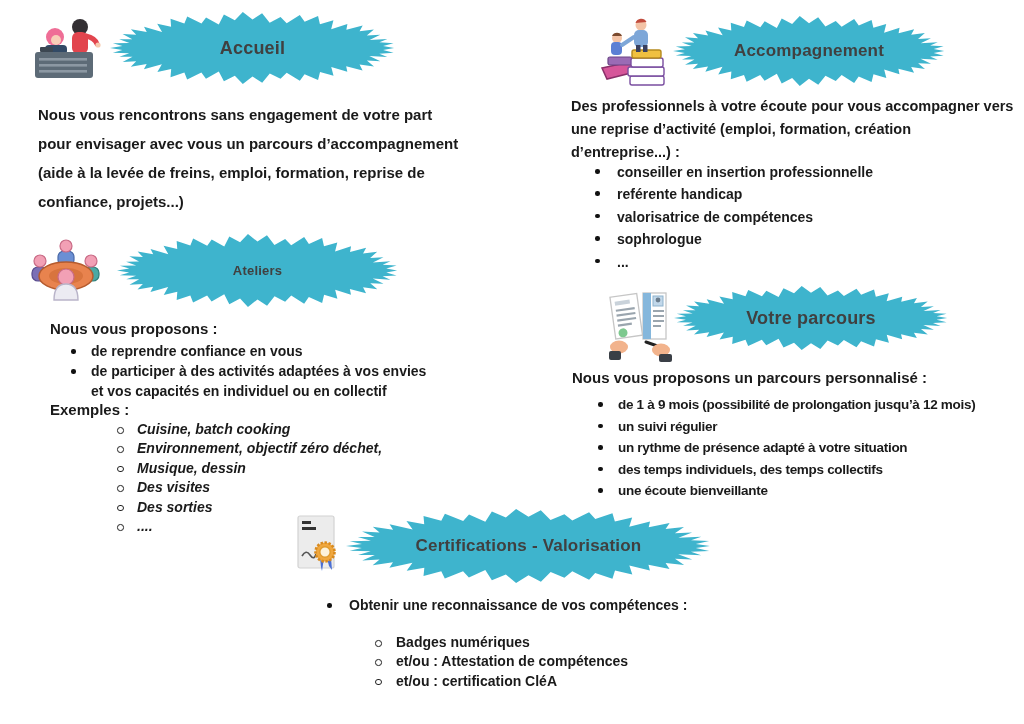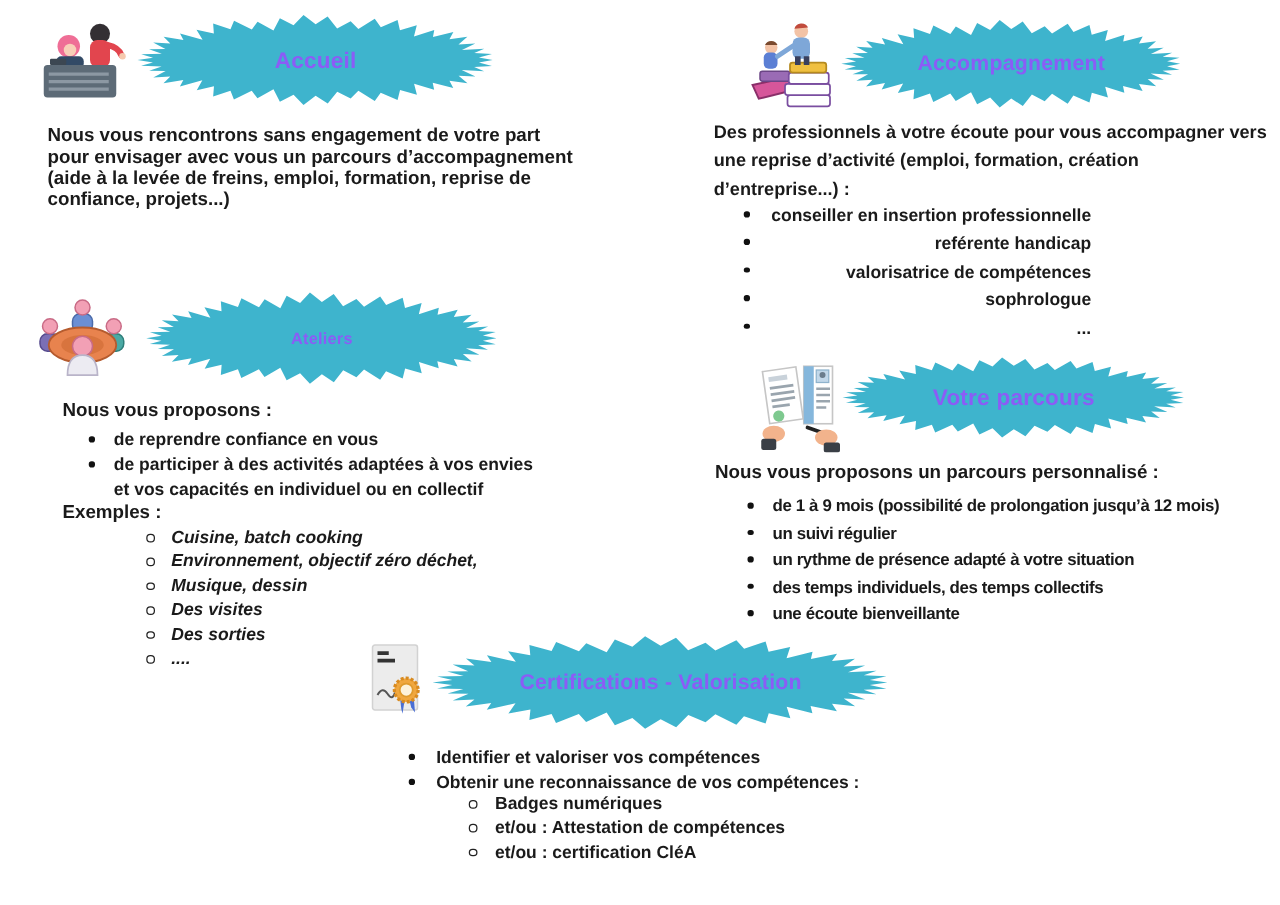--- a/index.html
+++ b/index.html
@@ -9,38 +9,38 @@
     width:1024px; height:724px; position:relative; overflow:hidden;
     background:#ffffff; color:var(--ink);
     font-family:"Liberation Sans", sans-serif; font-weight:700;
   }
   .abs { position:absolute; }
 
   
   .badge { position:absolute; display:flex; align-items:center; justify-content:center; }
   .badge svg { position:absolute; inset:0; width:100%; height:100%; overflow:visible; }
   .badge svg polygon { fill:var(--accent); }
-  .badge .badge-label { position:relative; z-index:1; color:#8b5cf6; letter-spacing:.2px; }
+  .badge .badge-label { position:relative; z-index:1; color:#404040; letter-spacing:.2px; }
 
   .para { white-space:pre-line; }
-  #accueil-body { left:38px; top:100px; width:480px; font-size:15px; line-height:17px; }
+  #accueil-body { left:38px; top:100px; width:480px; font-size:15px; line-height:29px; }
   #accomp-body  { left:571px; top:95px; width:470px; font-size:14.5px; line-height:23px; }
 
   ul { list-style:none; margin:0; padding:0; position:absolute; }
   li { position:relative; font-size:14px; }
   li::before { content:""; position:absolute; border-radius:50%; }
 
   .dotlist li { padding-left:28px; white-space:pre-line; }
   .dotlist li::before { left:6px; top:8px; width:4.5px; height:4.5px; background:#111; }
 
   .circlist li { padding-left:25px; font-style:italic; }
   .circlist li::before { left:6px; top:7px; width:4.5px; height:4.5px; background:transparent; border:1.4px solid #222; }
 
   #accomp-list   { left:589px; top:161px; }
-  #accomp-list li { line-height:22.4px;text-align:right; }
+  #accomp-list li { line-height:22.4px; }
 
   #ateliers-intro { left:50px; top:320px; font-size:15px; }
   #ateliers-list  { left:66px; top:341px; width:440px; }
   #ateliers-list li { padding-left:25px; line-height:20px; }
   #ateliers-list li::before { left:5px; }
   #exemples-label { left:50px; top:401px; font-size:15px; }
   #exemples-list  { left:112px; top:420px; }
   #exemples-list li { line-height:19.4px; }
   #exemples-list li::before { left:5px; }
 
@@ -219,21 +219,20 @@
 </svg>
 
 <div class="badge" style="left:346px;top:509px;width:365px;height:74px;font-size:17px">
   <svg class="burst" viewBox="0 0 300 80" preserveAspectRatio="none" aria-hidden="true">
       <polygon points="299.1,40.0 287.5,42.2 298.5,45.4 283.5,46.3 291.9,50.1 273.0,48.8 284.6,54.6 270.4,53.9 277.9,60.6 262.7,58.4 265.9,64.9 248.6,60.3 249.8,66.5 232.9,61.0 235.3,70.9 221.1,66.6 219.0,75.5 204.8,69.1 199.8,76.5 186.0,67.4 179.5,74.3 168.2,68.2 160.2,78.7 150.0,71.7 139.8,79.9 131.4,70.8 119.9,77.0 114.5,66.0 101.0,74.1 96.2,67.3 81.2,75.0 78.3,67.3 63.7,72.4 64.4,63.4 49.9,66.8 54.6,58.0 35.7,63.6 38.6,57.7 21.9,60.7 27.6,54.7 13.3,55.6 23.7,49.7 9.9,49.6 20.3,45.7 3.0,45.2 13.0,42.2 0.0,40.0 13.1,37.9 3.1,34.8 20.5,34.4 9.7,30.4 23.5,30.2 13.2,24.4 27.6,25.3 22.0,19.3 38.7,22.3 35.8,16.5 54.8,22.1 49.7,13.0 64.3,16.5 63.7,7.6 78.3,12.7 81.3,5.0 96.3,12.9 101.1,6.0 114.5,13.8 119.9,2.8 131.4,9.1 139.8,0.1 150.0,8.3 160.1,1.4 168.1,12.0 179.5,5.6 186.0,12.4 199.8,3.4 204.9,10.9 219.0,4.5 221.0,13.5 235.2,9.2 232.8,19.1 249.9,13.4 248.8,19.6 266.0,15.1 262.7,21.5 277.8,19.4 270.3,26.2 284.5,25.4 273.2,31.1 292.0,29.9 283.6,33.7 298.5,34.6 287.5,37.8"></polygon>
     </svg>
   <span class="badge-label">Certifications - Valorisation</span>
 </div>
 
 <ul class="dotlist" id="cert-list">
-    <li>Identifier et valoriser vos compétences</li>
     <li>Obtenir une reconnaissance de vos compétences :</li>
   </ul>
 
 <ul class="circlist" id="cert-sublist">
     <li>Badges numériques</li>
     <li>et/ou : Attestation de compétences</li>
     <li>et/ou : certification CléA</li>
   </ul>
 
 </body></html>

